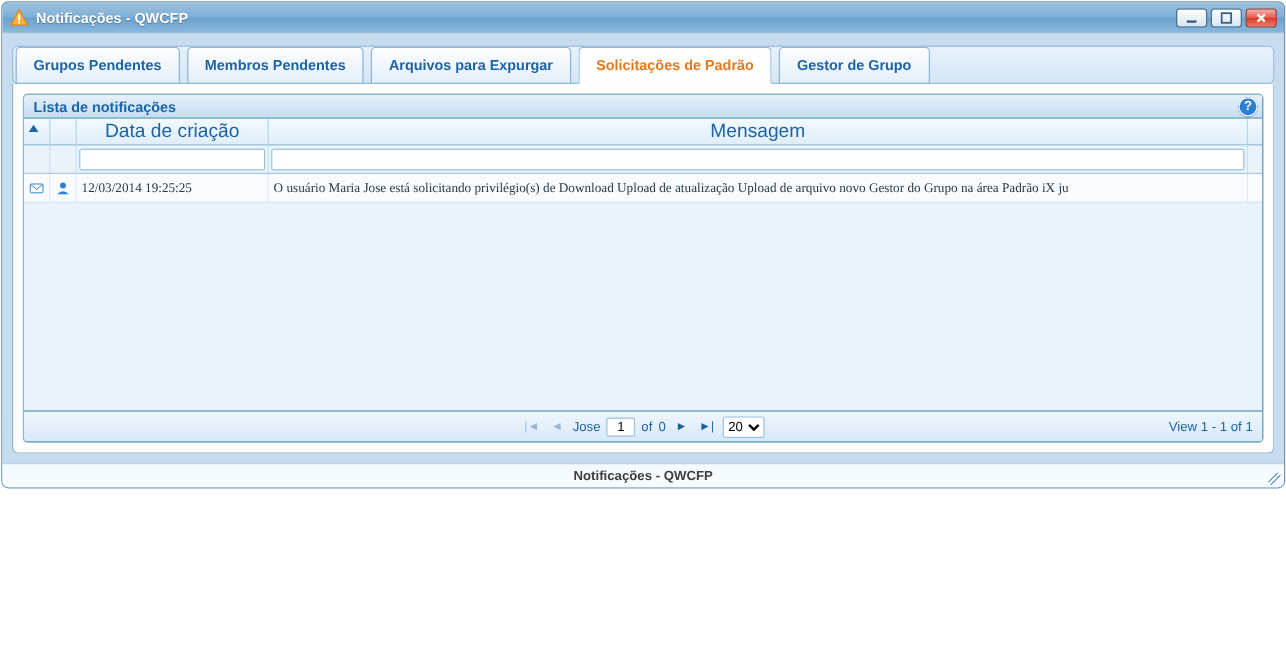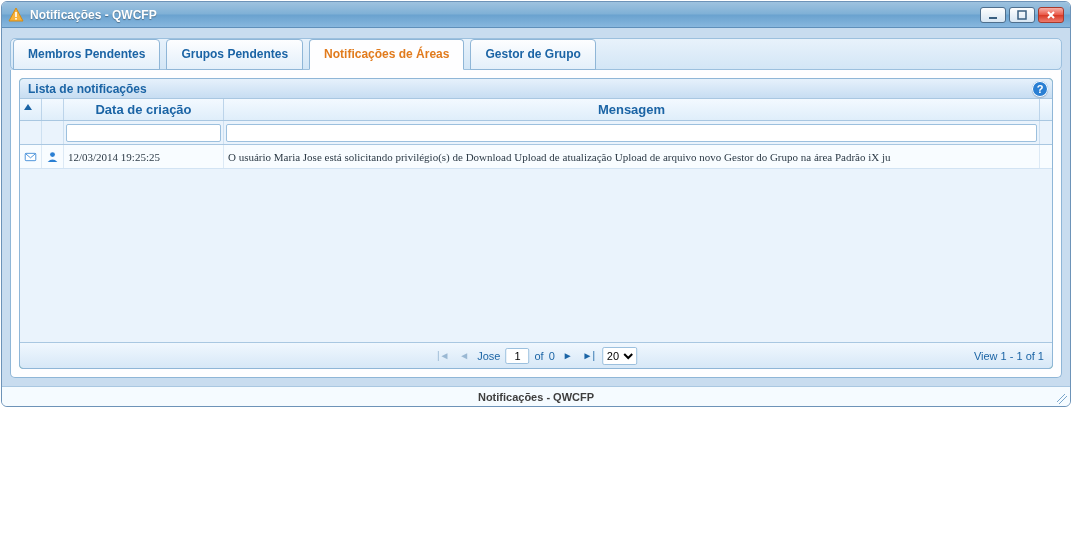--- a/index.html
+++ b/index.html
@@ -147,22 +147,22 @@
     display:flex;
     align-items:stretch;
     background: linear-gradient(#f3f9ff,#dfeefa);
     border-bottom:1px solid #a9c7e1;
     height:22px;
   }
   .grid-col {
     border-right:1px solid #bcd4ea;
     display:flex; align-items:center; justify-content:center;
     color:#1b64a5;
-    font-weight:bold;
-    font-size:13px;
+    font-weight:normal;
+    font-size:16px;
     overflow:hidden;
     position:relative;
   }
   .grid-col.sortable { cursor:pointer; }
   .col-icon1 { width:22px; flex:none; }
   .col-icon2 { width:22px; flex:none; }
   .col-date  { width:160px; flex:none; }
   .col-msg   { flex:1; }
   .col-end   { width:12px; flex:none; border-right:none; }
   .sort-arrow {
@@ -305,23 +305,24 @@
         <svg viewBox="0 0 10 10">
             <path d="M2 2 L8 8 M8 2 L2 8" stroke="#fff" stroke-width="2"></path>
           </svg>
       </div>
     </div>
   </div>
 
   <div class="window-body">
 
     <div class="tabstrip">
+      <div class="tab">Grupos Pendentes</div>
       <div class="tab">Membros Pendentes</div>
-      <div class="tab">Grupos Pendentes</div>
-      <div class="tab active">Notificações de Áreas</div>
+      <div class="tab">Arquivos para Expurgar</div>
+      <div class="tab active">Solicitações de Padrão</div>
       <div class="tab">Gestor de Grupo</div>
     </div>
 
     <div class="panel">
       <div class="gridbox">
 
         <div class="gridbox-header">
           <span>Lista de notificações</span>
           <div class="help-icon">?</div>
         </div>

